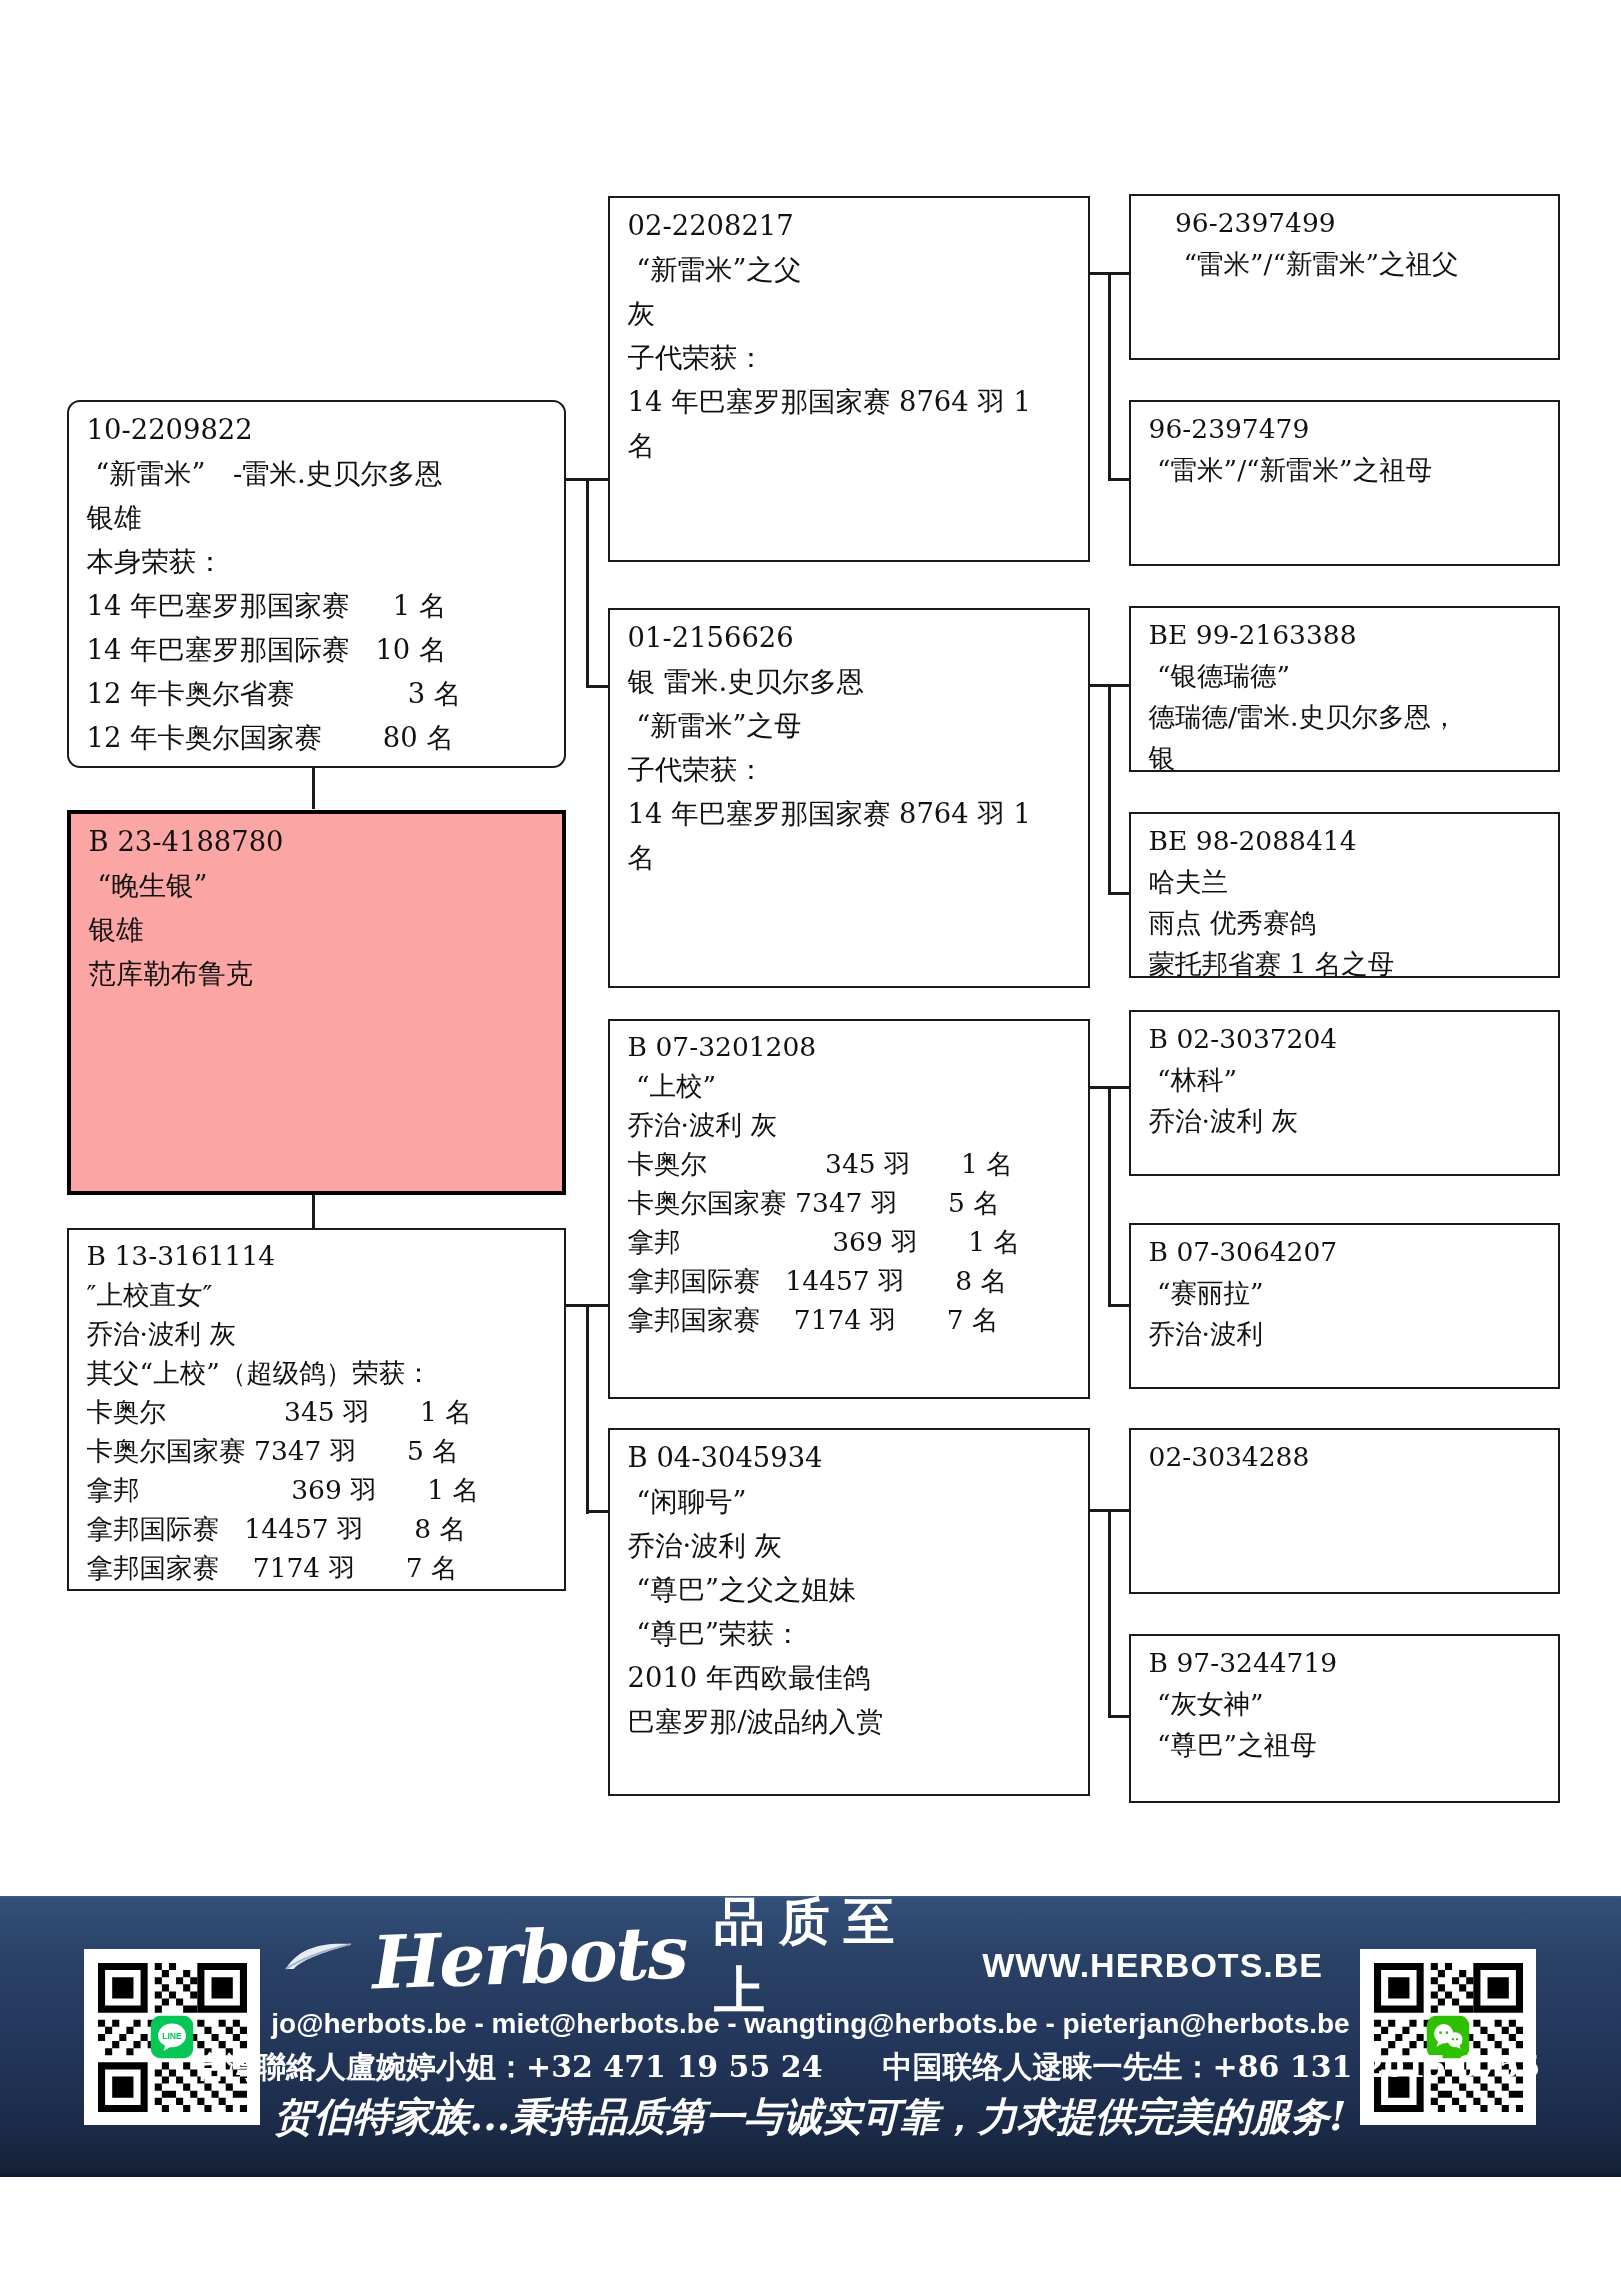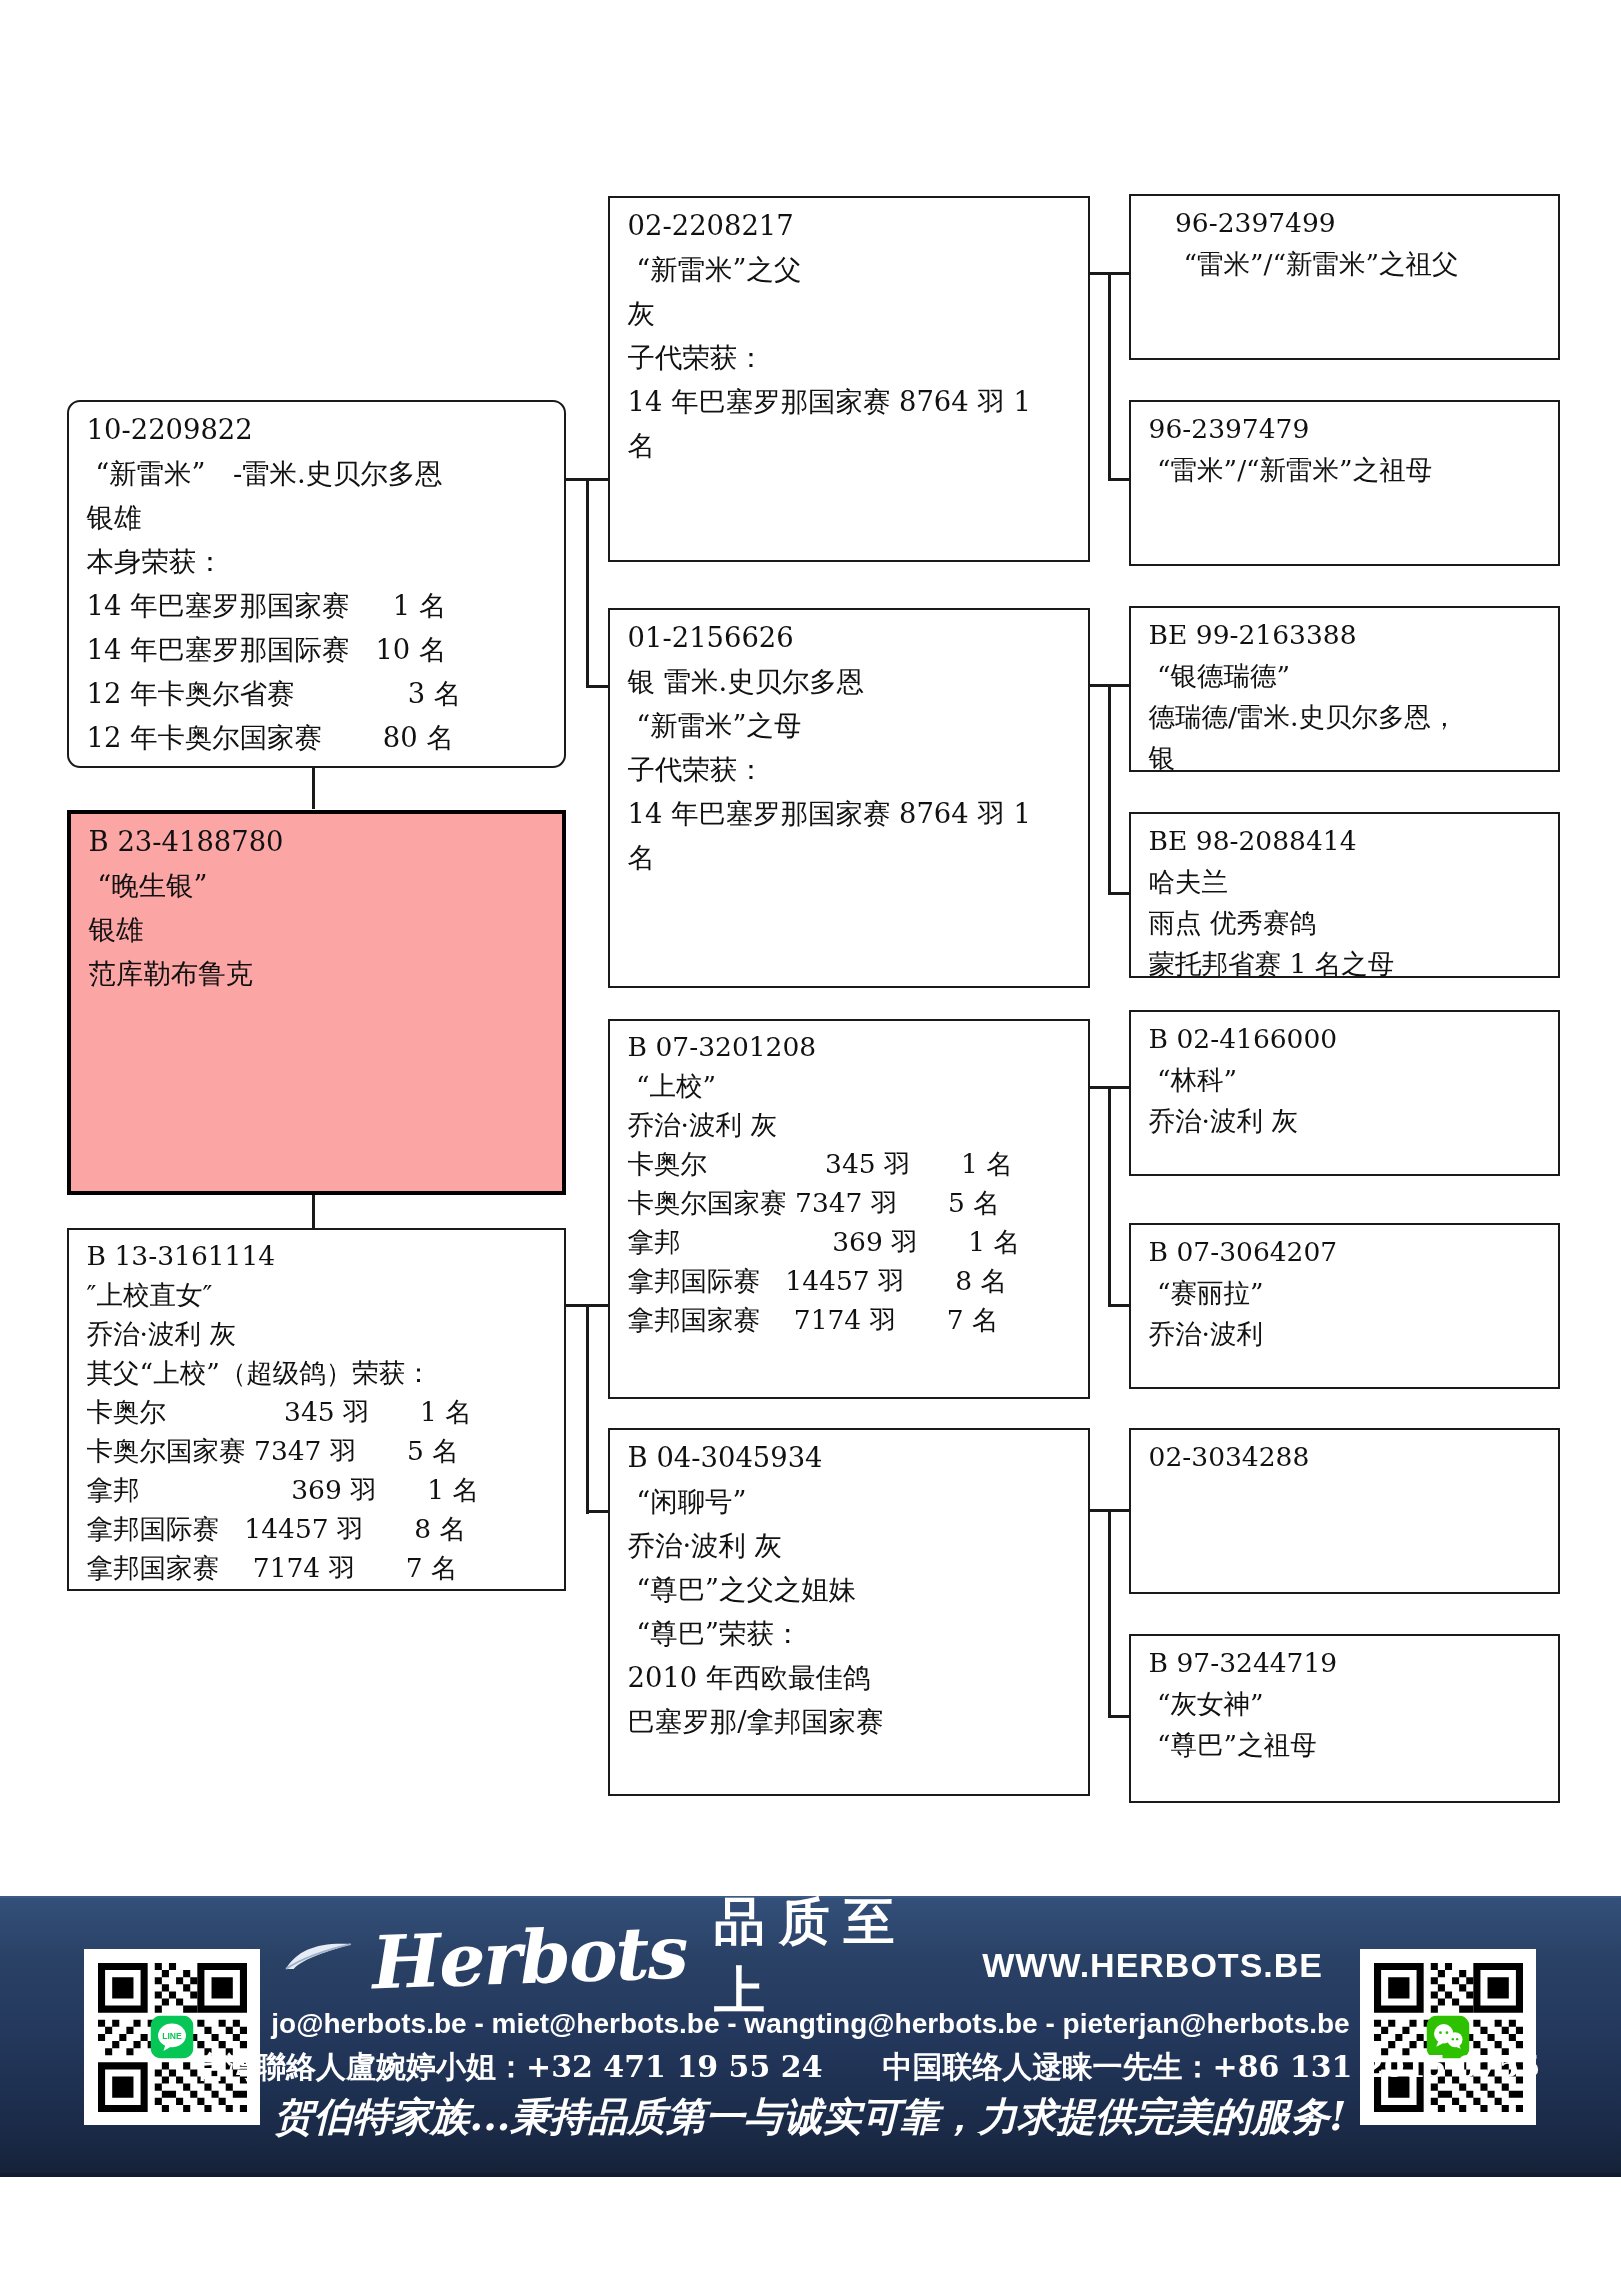--- a/index.html
+++ b/index.html
@@ -108,21 +108,21 @@
       <div class="bline">拿邦国际赛   14457 羽      8 名</div>
       <div class="bline">拿邦国家赛    7174 羽      7 名</div>
     </div>
   <div class="box" style="left: 608px; top: 1428px; width: 482px; height: 368px;">
       <div class="bline">B 04-3045934</div>
       <div class="bline"> “闲聊号”</div>
       <div class="bline">乔治·波利 灰</div>
       <div class="bline"> “尊巴”之父之姐妹</div>
       <div class="bline"> “尊巴”荣获：</div>
       <div class="bline">2010 年西欧最佳鸽</div>
-      <div class="bline">巴塞罗那/拿邦国家赛</div>
+      <div class="bline">巴塞罗那/波品纳入赏</div>
     </div>
   <div class="box small" style="left: 1129px; top: 194px; width: 431px; height: 166px; padding-left: 44px;">
       <div class="bline">96-2397499</div>
       <div class="bline"> “雷米”/“新雷米”之祖父</div>
     </div>
   <div class="box small" style="left: 1129px; top: 400px; width: 431px; height: 166px;">
       <div class="bline">96-2397479</div>
       <div class="bline"> “雷米”/“新雷米”之祖母</div>
     </div>
   <div class="box small" style="left: 1129px; top: 606px; width: 431px; height: 166px;">
@@ -131,21 +131,21 @@
       <div class="bline">德瑞德/雷米.史贝尔多恩，</div>
       <div class="bline">银</div>
     </div>
   <div class="box small" style="left: 1129px; top: 812px; width: 431px; height: 166px;">
       <div class="bline">BE 98-2088414</div>
       <div class="bline">哈夫兰</div>
       <div class="bline">雨点 优秀赛鸽</div>
       <div class="bline">蒙托邦省赛 1 名之母</div>
     </div>
   <div class="box small" style="left: 1129px; top: 1010px; width: 431px; height: 166px;">
-      <div class="bline">B 02-4166000</div>
+      <div class="bline">B 02-3037204</div>
       <div class="bline"> “林科”</div>
       <div class="bline">乔治·波利 灰</div>
     </div>
   <div class="box small" style="left: 1129px; top: 1223px; width: 431px; height: 166px;">
       <div class="bline">B 07-3064207</div>
       <div class="bline"> “赛丽拉”</div>
       <div class="bline">乔治·波利</div>
     </div>
   <div class="box small" style="left: 1129px; top: 1428px; width: 431px; height: 166px;">
       <div class="bline">02-3034288</div>

